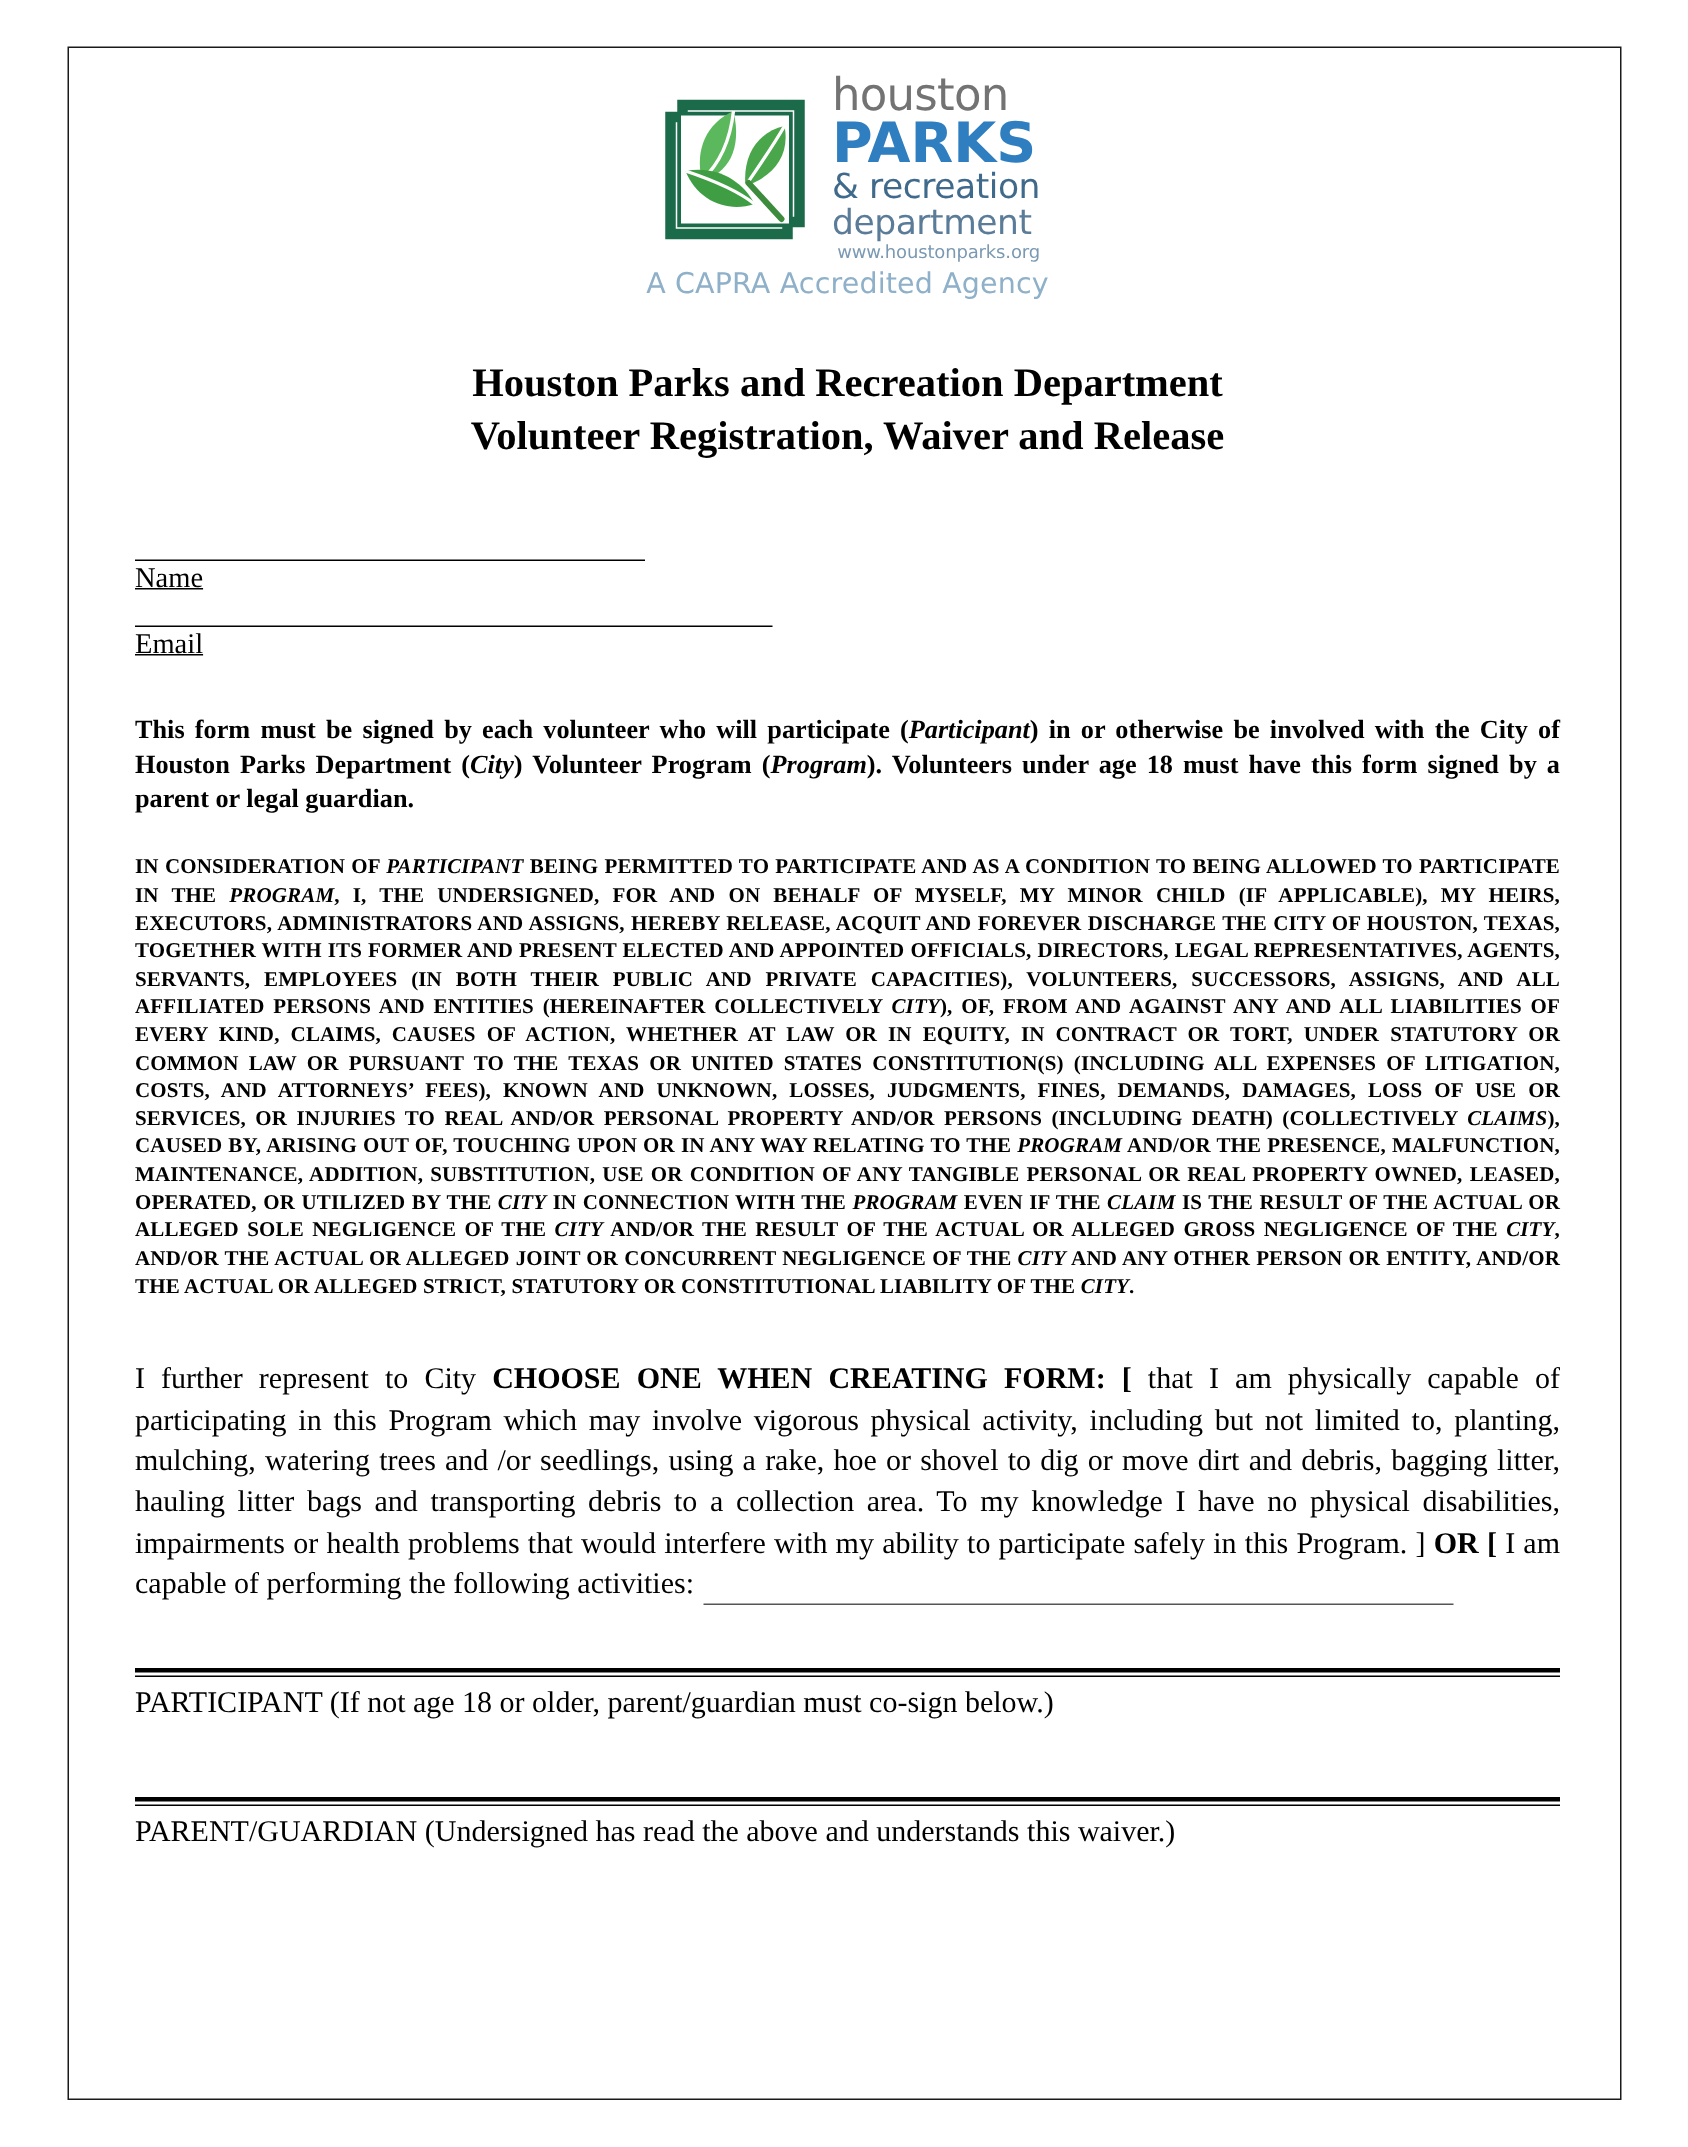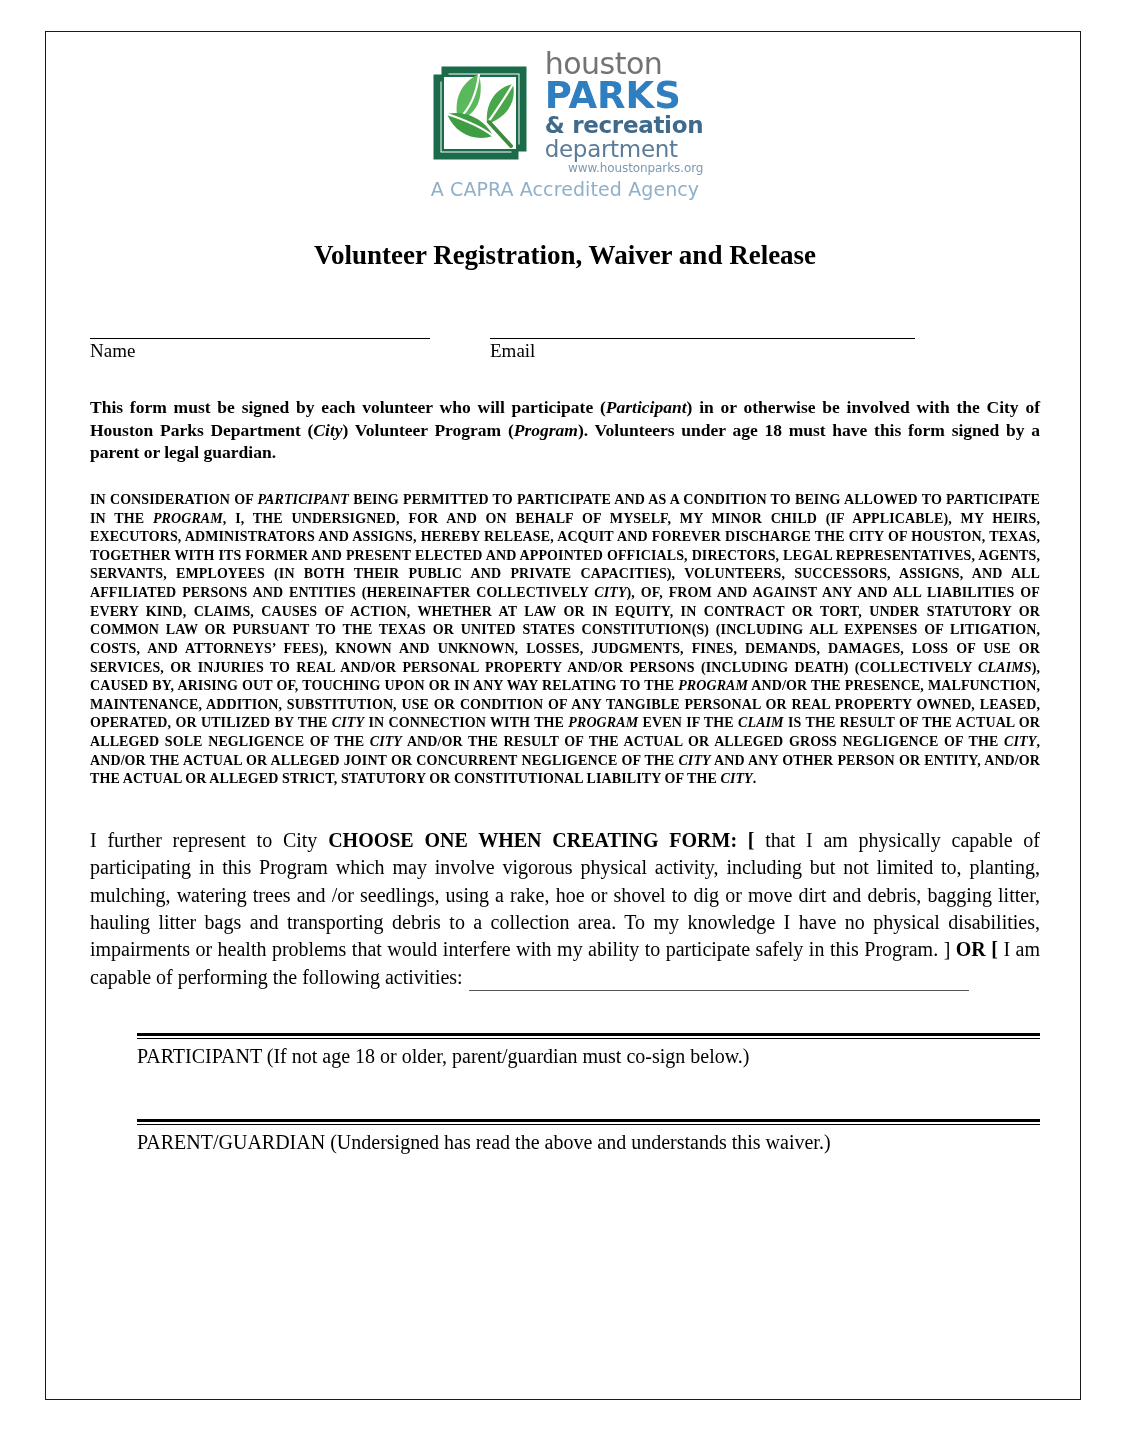--- a/index.html
+++ b/index.html
@@ -69,21 +69,21 @@
   .lt-parks {
     font-size: 37px;
     color: #2f7ec0;
     font-weight: 700;
     letter-spacing: 0px;
     line-height: 0.96;
   }
   .lt-rec {
     font-size: 23px;
     color: #3f6a8c;
-    font-weight: 700;
+    font-weight: 400;
     letter-spacing: -0.3px;
     line-height: 1.05;
   }
   .lt-dept {
     font-size: 23px;
     color: #5b7c99;
     font-weight: 400;
     letter-spacing: -0.3px;
     line-height: 1.05;
   }
@@ -110,21 +110,22 @@
     font-size: 27px;
     line-height: 1.28;
     margin-top: 38px;
   }
   .doc-title .t-line { display: block; }
 
   
   .nameemail {
     margin-top: 45px;
     display: flex;
-    flex-direction: row;
+    flex-direction: column;
+    text-decoration: underline;
   }
   .fld {
     display: flex;
     flex-direction: column;
   }
   .fld-name { width: 340px; }
   .fld-spacer { width: 60px; }
   .fld-email { width: 425px; }
   .fld-rule {
     border-bottom: 1.2px solid #000;
@@ -164,21 +165,21 @@
   .inline-blank {
     display: inline-block;
     width: 500px;
     border-bottom: 1.2px solid #555;
     height: 0.95em;
     vertical-align: bottom;
     margin-left: 6px;
   }
 
   
-  .sig-block { margin-top: 42px; margin-left: 47px; }
+  .sig-block { margin-top: 42px; }
   .sig-block.second { margin-top: 50px; }
   .sig-rule {
     border-top: 3px solid #000;
     border-bottom: 1px solid #000;
     height: 2px;
     width: 100%;
   }
   .sig-label {
     font-size: 20px;
     padding-top: 5px;
@@ -219,20 +220,21 @@
         <div class="lt-parks">PARKS</div>
         <div class="lt-rec">&amp; recreation</div>
         <div class="lt-dept">department</div>
         <div class="lt-url">www.houstonparks.org</div>
       </div>
     </div>
     <div class="logo-capra">A CAPRA Accredited Agency</div>
   </div>
 
   <div class="doc-title">
+    <span class="t-line">Houston Parks and Recreation Department</span>
     <span class="t-line">Volunteer Registration, Waiver and Release</span>
   </div>
 
   <div class="nameemail">
     <div class="fld fld-name">
       <div class="fld-rule"></div>
       <div class="fld-label">Name</div>
     </div>
     <div class="fld-spacer"></div>
     <div class="fld fld-email">

